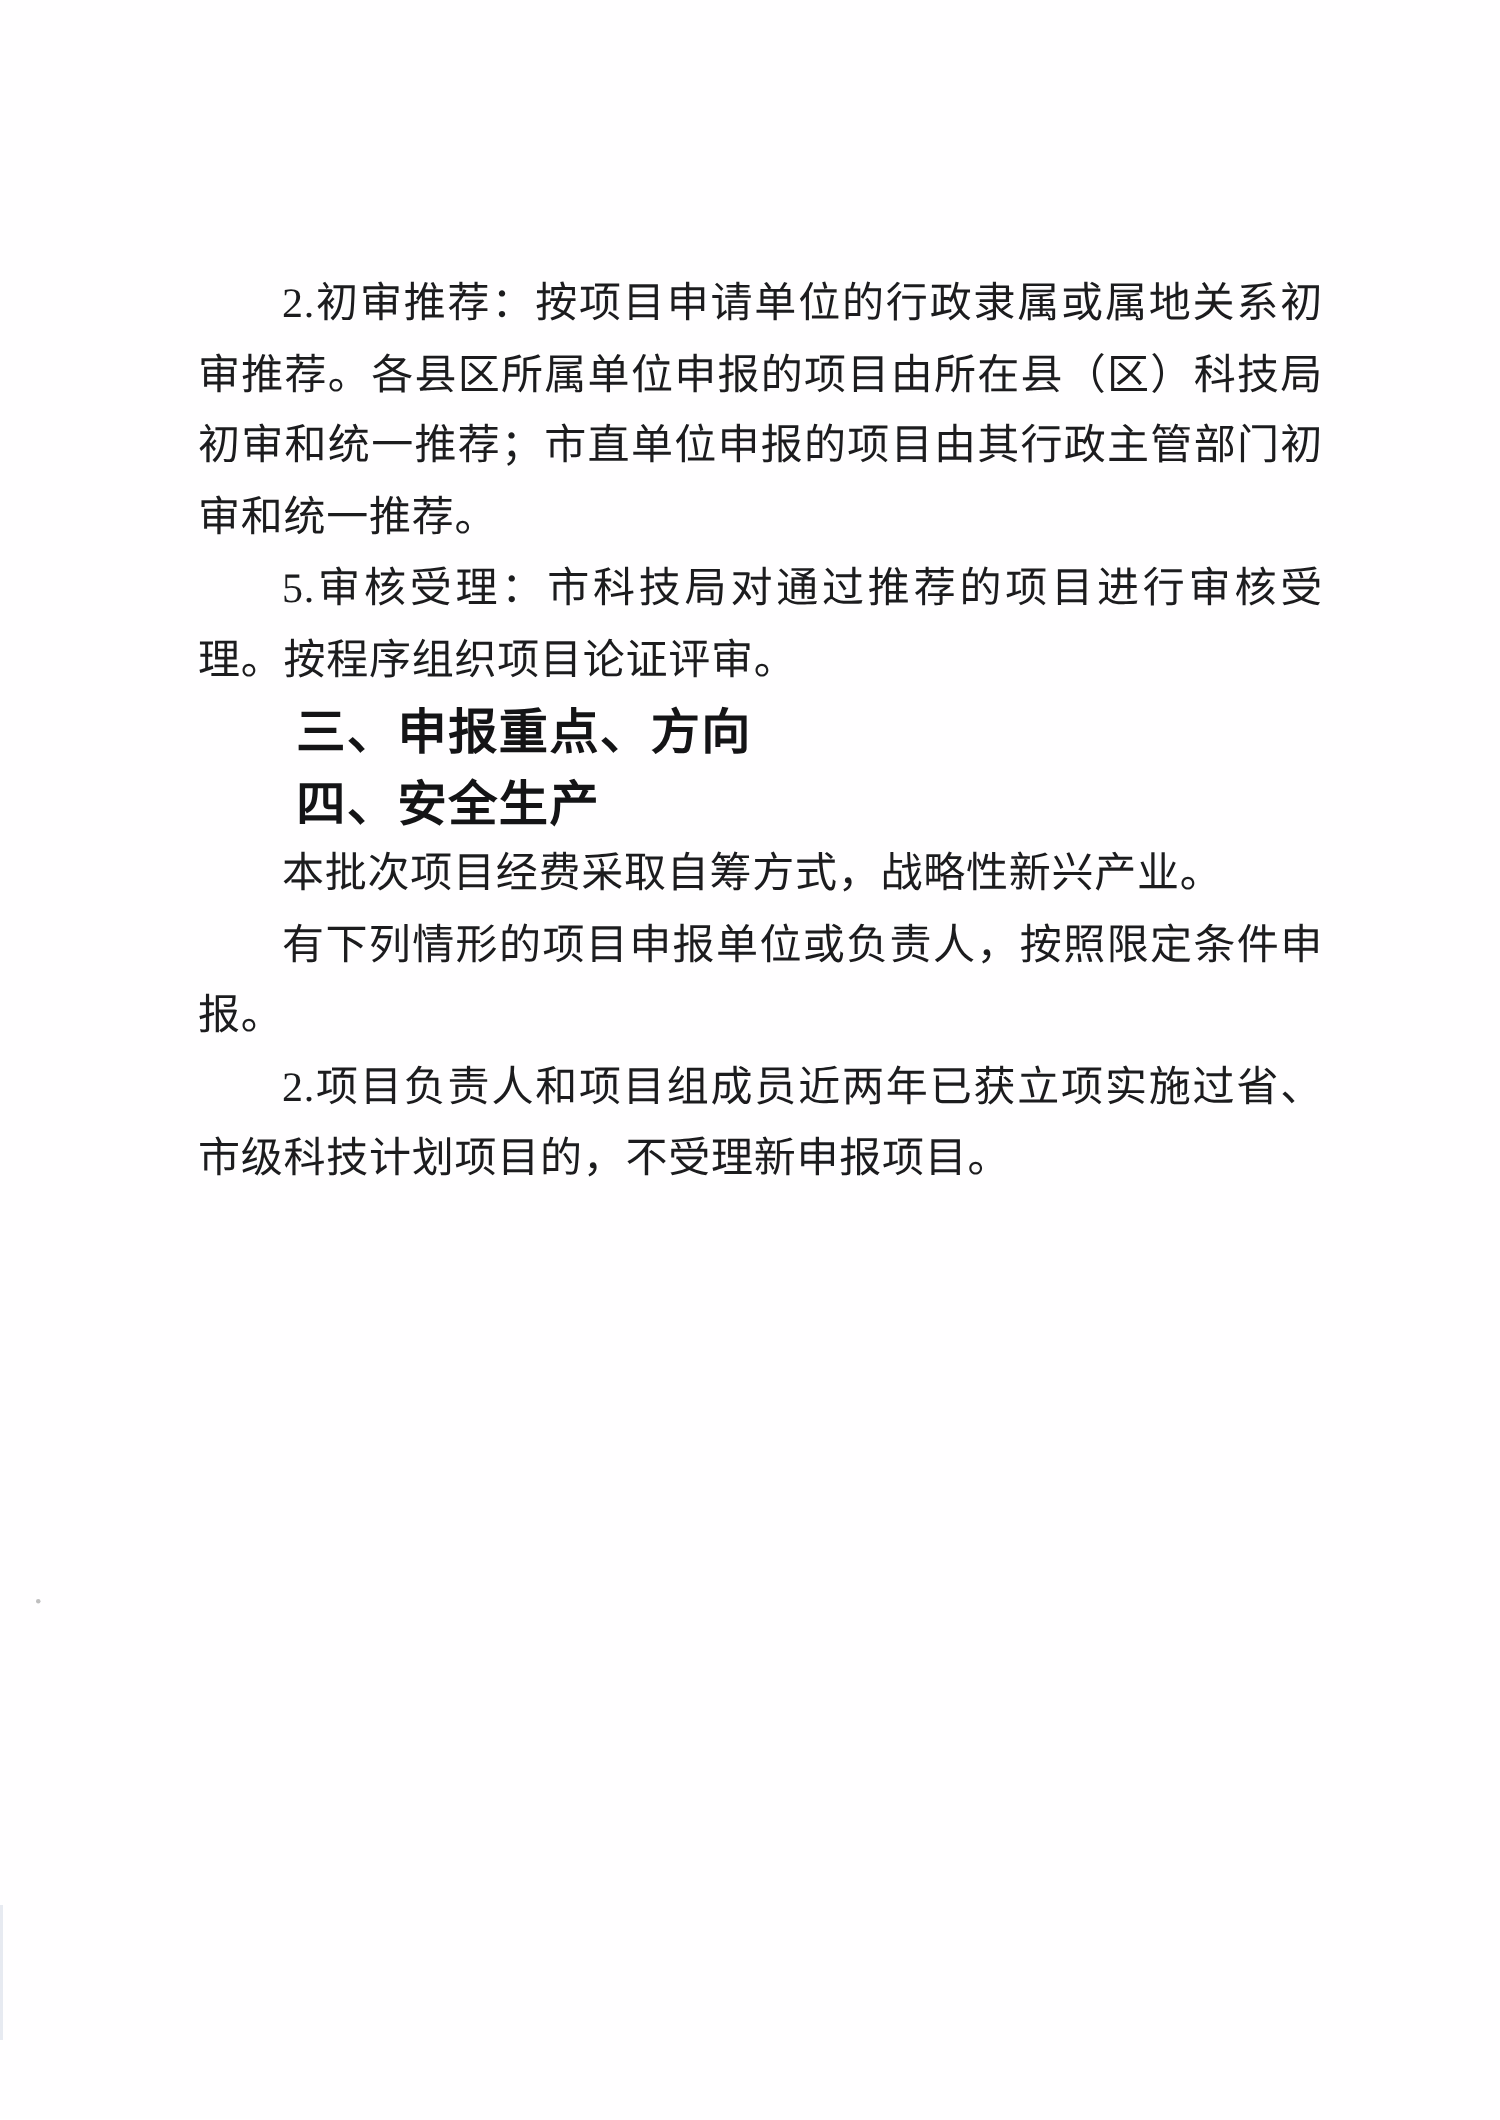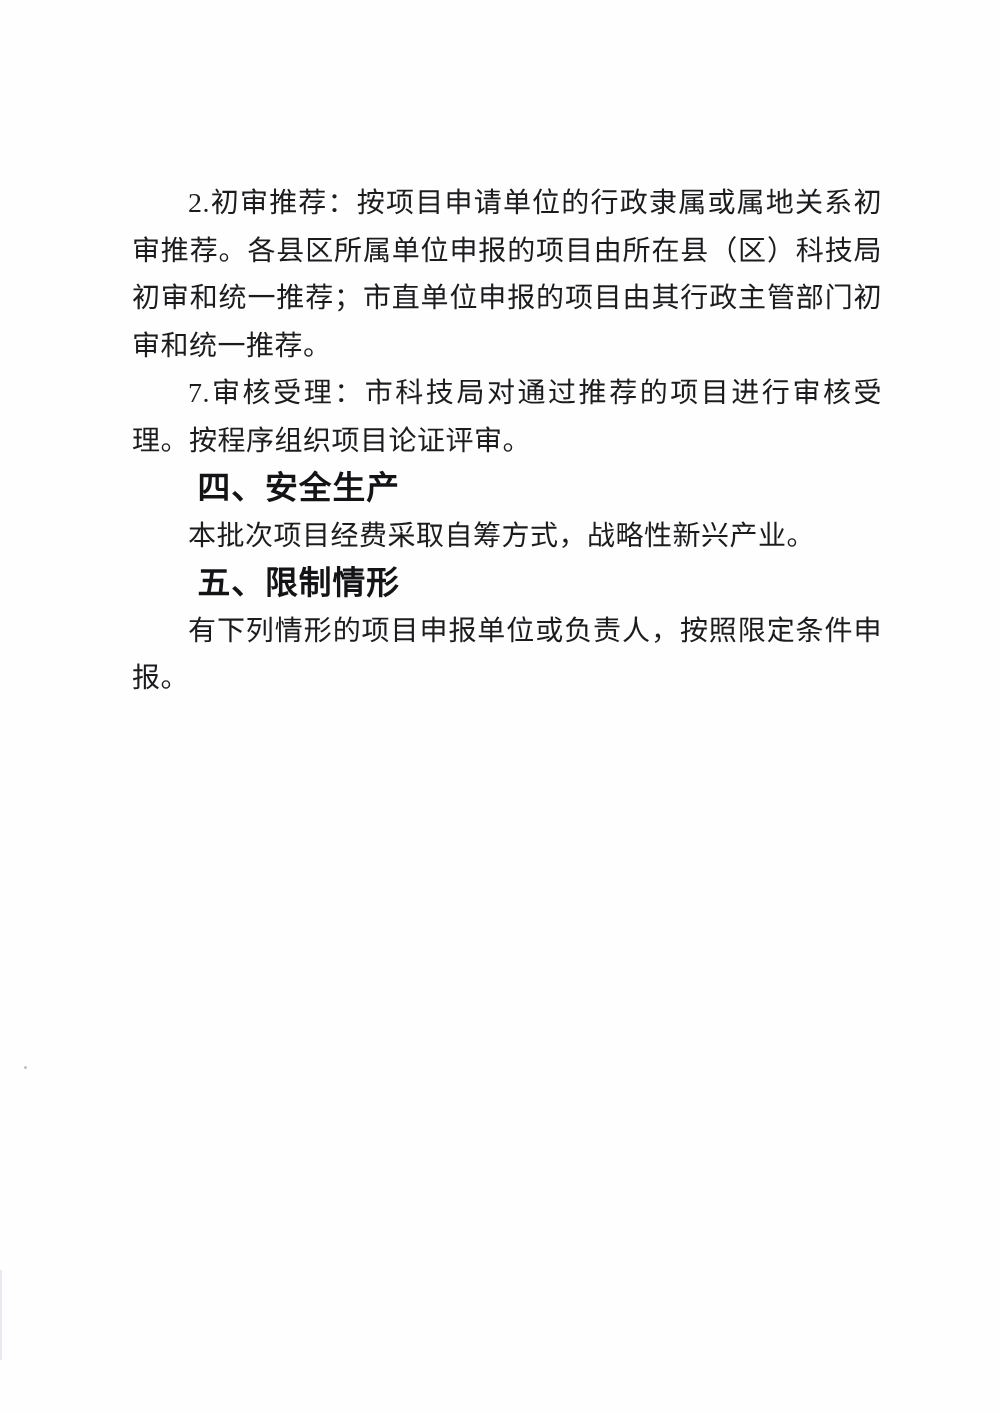--- a/index.html
+++ b/index.html
@@ -71,32 +71,33 @@
 </style>
 </head>
 <body>
 
 <div class="page">
 
   <div class="content">
 
     <p class="block-paragraph">2.初审推荐：按项目申请单位的行政隶属或属地关系初审推荐。各县区所属单位申报的项目由所在县（区）科技局初审和统一推荐；市直单位申报的项目由其行政主管部门初审和统一推荐。</p>
 
-    <p class="block-paragraph">7.审核受理：市科技局对通过推荐的项目进行审核受理。按程序组织项目论证评审。</p>
+    <p class="block-paragraph">5.审核受理：市科技局对通过推荐的项目进行审核受理。按程序组织项目论证评审。</p>
 
+    <h3 class="block-heading">三、申报重点、方向</h3>
 
 
     <h3 class="block-heading">四、安全生产</h3>
 
     <p class="block-paragraph">本批次项目经费采取自筹方式，战略性新兴产业。</p>
 
-    <h3 class="block-heading">五、限制情形</h3>
 
     <p class="block-paragraph">有下列情形的项目申报单位或负责人，按照限定条件申报。</p>
 
 
+    <p class="block-paragraph">2.项目负责人和项目组成员近两年已获立项实施过省、市级科技计划项目的，不受理新申报项目。</p>
 
   </div>
 
   <div class="scan-speck"></div>
   <div class="scan-edge-artifact"></div>
 
 </div>
 
 </body></html>

